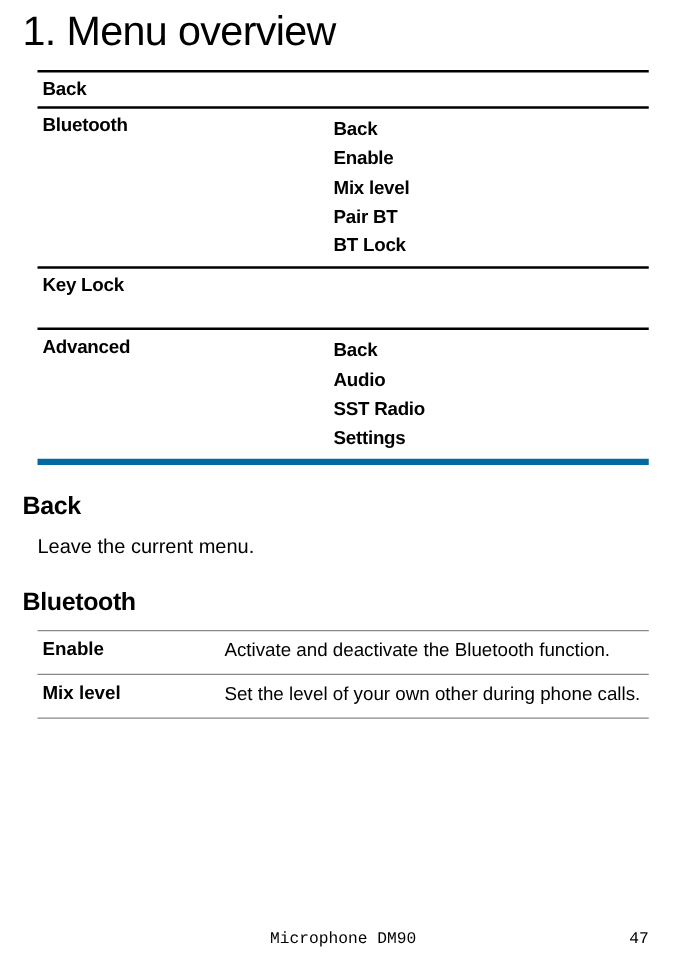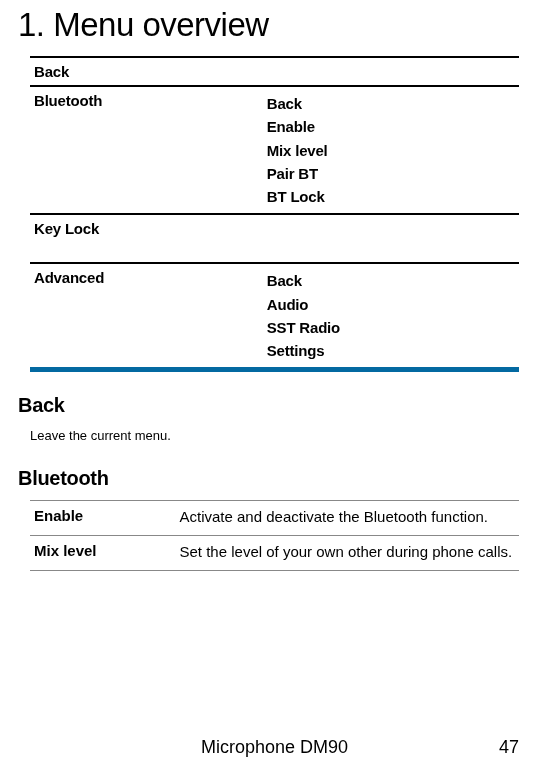--- a/index.html
+++ b/index.html
@@ -53,21 +53,21 @@
     line-height: 1.55;
   }
   h2.section {
     font-size: 20px;
     font-weight: 800;
     letter-spacing: -0.3px;
     margin: 22px 0 10px -12px;
     font-stretch: condensed;
   }
   p.body {
-    font-size: 13px;
+    font-size: 16px;
     margin: 0 0 10px 0;
     line-height: 1.35;
     font-stretch: condensed;
   }
   .def-table {
     width: 100%;
     font-size: 15px;
     font-stretch: condensed;
   }
   .def-row {
@@ -85,22 +85,23 @@
   }
   .def-desc {
     width: 70%;
     line-height: 1.35;
   }
   .footer {
     position: absolute;
     bottom: 18px;
     left: 30px;
     right: 30px;
-    font-size: 18px;
+    font-size: 13px;
     font-stretch: condensed;
+    font-family: Liberation Mono, monospace;
   }
   .footer-product {
     text-align: center;
   }
   .footer-page {
     position: absolute;
     right: 0;
     bottom: 0;
     text-align: center;
   }

